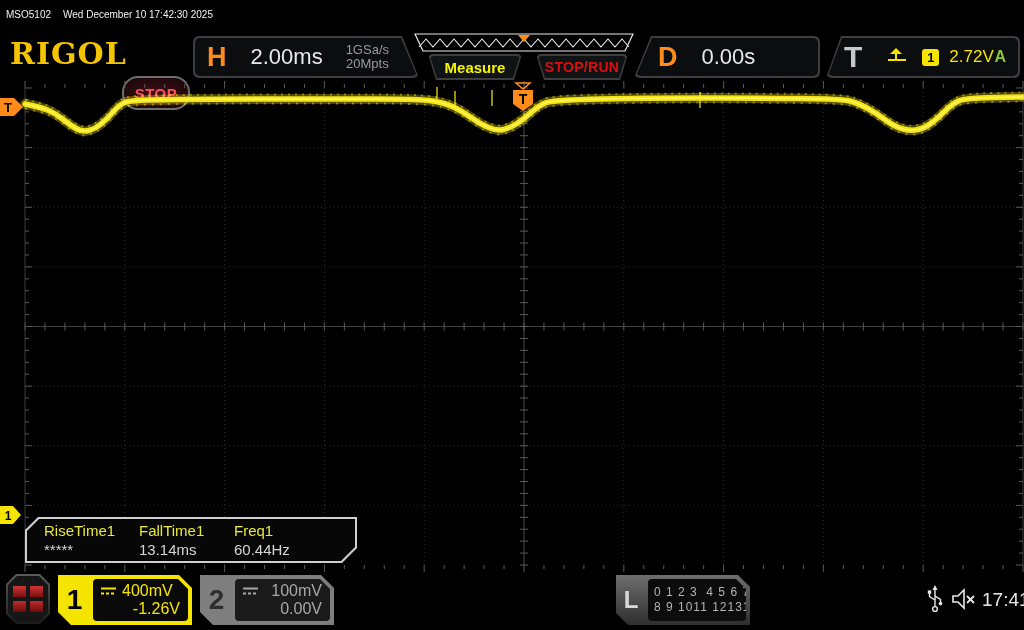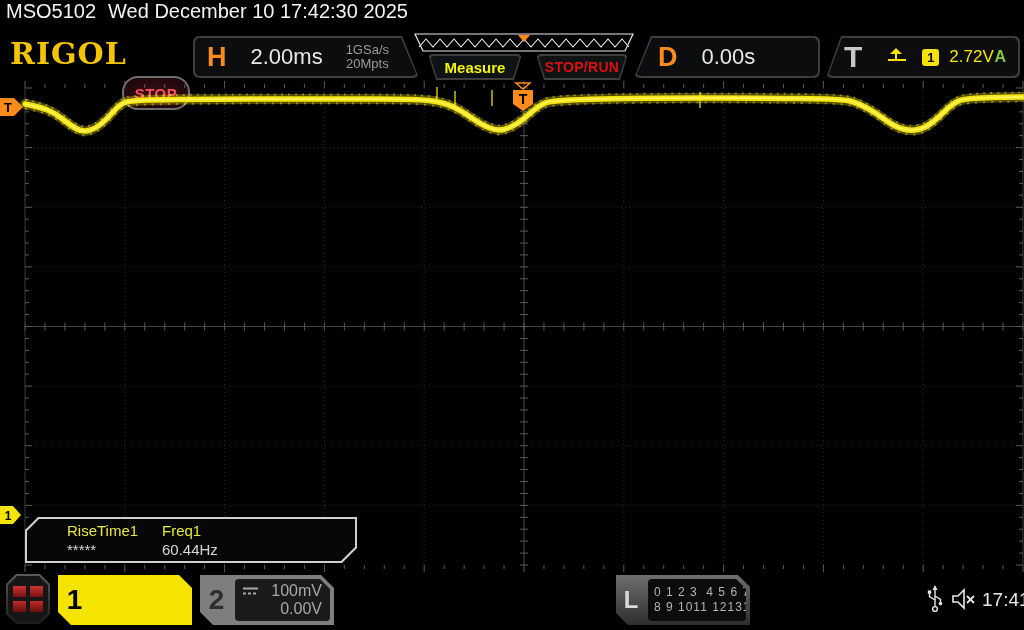--- a/index.html
+++ b/index.html
@@ -1,21 +1,21 @@
 <!DOCTYPE html>
 <html><head>
 <meta charset="utf-8">
 <style>
   html,body{margin:0;padding:0;background:#000;}
   #screen{position:relative;width:1024px;height:630px;background:#000;overflow:hidden;
           font-family:"Liberation Sans",sans-serif;-webkit-font-smoothing:antialiased;}
   .abs{position:absolute;}
   
-  #statusbar{left:0;top:0;width:1024px;height:29px;color:#f2f2f2;font-size:20px;
-             display:flex;gap:12px;padding-left:6px;box-sizing:border-box;}
+  #statusbar{left:0;top:0;width:1024px;height:29px;color:#f2f2f2;font-size:10px;
+             display:flex;align-items:center;gap:12px;padding-left:6px;box-sizing:border-box;}
   
   .chip{background:#3e3e3e;}
   .chip-in{position:absolute;inset:2px;background:#0b0d0e;display:flex;align-items:center;}
   .logo{color:#f5c400;font-family:"DejaVu Serif",serif;font-weight:bold;font-size:30px;letter-spacing:1px;}
   .stopbadge{width:64px;height:30px;border-radius:16px;border:2px solid #6f6f6f;
              background:radial-gradient(ellipse at center,#3c1016 0%,#1d070a 80%);
              display:flex;align-items:center;justify-content:center;margin-top:32px;}
   .stopbadge span{color:#ff4f5e;font-weight:bold;font-size:15px;letter-spacing:.5px;}
   .hletter{color:#ff8c1a;font-weight:bold;font-size:27px;}
   .bigwhite{color:#e8e8e8;font-size:22px;}
@@ -26,21 +26,21 @@
   .tletter{color:#c8c8c8;font-weight:bold;font-size:30px;}
   .trig-src-badge{width:17px;height:17px;background:#f5e400;border-radius:3px;color:#000;
                   font-weight:bold;font-size:13px;display:flex;align-items:center;justify-content:center;}
   .trig-level{color:#f5e400;font-size:17px;text-align:center;}
   .trig-mode{color:#8cc63f;font-weight:bold;font-size:16px;}
   
   #measpanel-border{left:25px;top:517px;width:332px;height:46px;background:#cfcfcf;
      clip-path:polygon(13px 0,100% 0,100% calc(100% - 15px),calc(100% - 15px) 100%,0 100%,0 13px);}
   #measpanel{position:absolute;inset:2px;background:#070707;
      clip-path:polygon(12px 0,100% 0,100% calc(100% - 14px),calc(100% - 14px) 100%,0 100%,0 12px);
-     display:flex;padding-left:40px;box-sizing:border-box;}
+     display:flex;padding-left:17px;box-sizing:border-box;}
   .meas-col{width:95px;display:flex;flex-direction:column;justify-content:center;gap:2px;}
   .meas-label{color:#e8e838;font-size:15px;}
   .meas-value{color:#d6d6d6;font-size:15px;}
   
   .chan-outer{top:575px;height:50px;}
   .ch-num{width:33px;display:flex;align-items:center;justify-content:center;font-weight:bold;font-size:28px;}
   .ch-panel{position:absolute;top:4px;bottom:4px;right:4px;left:35px;background:#0a0a0a;border-radius:4px;
             display:flex;flex-direction:column;justify-content:center;padding:0 8px;box-sizing:border-box;
             clip-path:polygon(0 0,calc(100% - 10px) 0,100% 10px,100% 100%,0 100%);}
   .ch-row{display:flex;align-items:center;gap:6px;font-size:16px;}
@@ -448,20 +448,24 @@
     <text x="8" y="15" text-anchor="middle" fill="#000" font-size="12" font-weight="bold" font-family="Liberation Sans, sans-serif" id="ch1flag-t">1</text>
   </svg>
 
   <div class="abs" id="measpanel-border">
     <div id="measpanel">
       <div class="meas-col">
         <span class="meas-label">RiseTime1</span>
         <span class="meas-value">*****</span>
       </div>
       <div class="meas-col">
+        <span class="meas-label">FallTime1</span>
+        <span class="meas-value">13.14ms</span>
+      </div>
+      <div class="meas-col">
         <span class="meas-label">Freq1</span>
         <span class="meas-value">60.44Hz</span>
       </div>
     </div>
   </div>
 
   <div class="abs" style="left:6px;top:574px;width:44px;height:50px;
        background:linear-gradient(#5a5a5a,#1c1c1c);
        clip-path:polygon(10px 0,calc(100% - 10px) 0,100% 10px,100% calc(100% - 10px),calc(100% - 10px) 100%,10px 100%,0 calc(100% - 10px),0 10px);">
     <div style="position:absolute;inset:2px;background:#161616;
@@ -470,20 +474,32 @@
       <span style="background:linear-gradient(#d03434,#7a1010);"></span>
       <span style="background:linear-gradient(#d03434,#7a1010);"></span>
       <span style="background:linear-gradient(#c02a2a,#6a0d0d);"></span>
       <span style="background:linear-gradient(#c02a2a,#6a0d0d);"></span>
     </div>
   </div>
 
   <div class="abs chan-outer" style="left:58px;width:134px;background:#f5e400;
        clip-path:polygon(0 0,calc(100% - 13px) 0,100% 13px,100% 100%,13px 100%,0 calc(100% - 13px));">
     <div class="ch-num" style="color:#000;position:absolute;left:0;top:0;bottom:0;">1</div>
+    <div class="ch-panel">
+      <div class="ch-row" style="color:#f5e400;">
+        <svg width="15" height="10" viewBox="0 0 15 10">
+          <line x1="0" y1="2.5" x2="15" y2="2.5" stroke="#f5e400" stroke-width="2"></line>
+          <line x1="0" y1="7.5" x2="15" y2="7.5" stroke="#f5e400" stroke-width="2" stroke-dasharray="3 2"></line>
+        </svg>
+        <span>400mV</span>
+      </div>
+      <div class="ch-row ch-row2" style="color:#f5e400;">
+        <span>-1.26V</span>
+      </div>
+    </div>
   </div>
 
   <div class="abs chan-outer" style="left:200px;width:134px;background:#7e7e7e;
        clip-path:polygon(0 0,calc(100% - 13px) 0,100% 13px,100% 100%,13px 100%,0 calc(100% - 13px));">
     <div class="ch-num" style="color:#2e2e2e;position:absolute;left:0;top:0;bottom:0;">2</div>
     <div class="ch-panel" style="background:#1a1a1a;">
       <div class="ch-row" style="color:#a8a8a8;justify-content:space-between;">
         <svg width="15" height="10" viewBox="0 0 15 10">
           <line x1="0" y1="2.5" x2="15" y2="2.5" stroke="#a8a8a8" stroke-width="2"></line>
           <line x1="0" y1="7.5" x2="15" y2="7.5" stroke="#a8a8a8" stroke-width="2" stroke-dasharray="3 2"></line>

